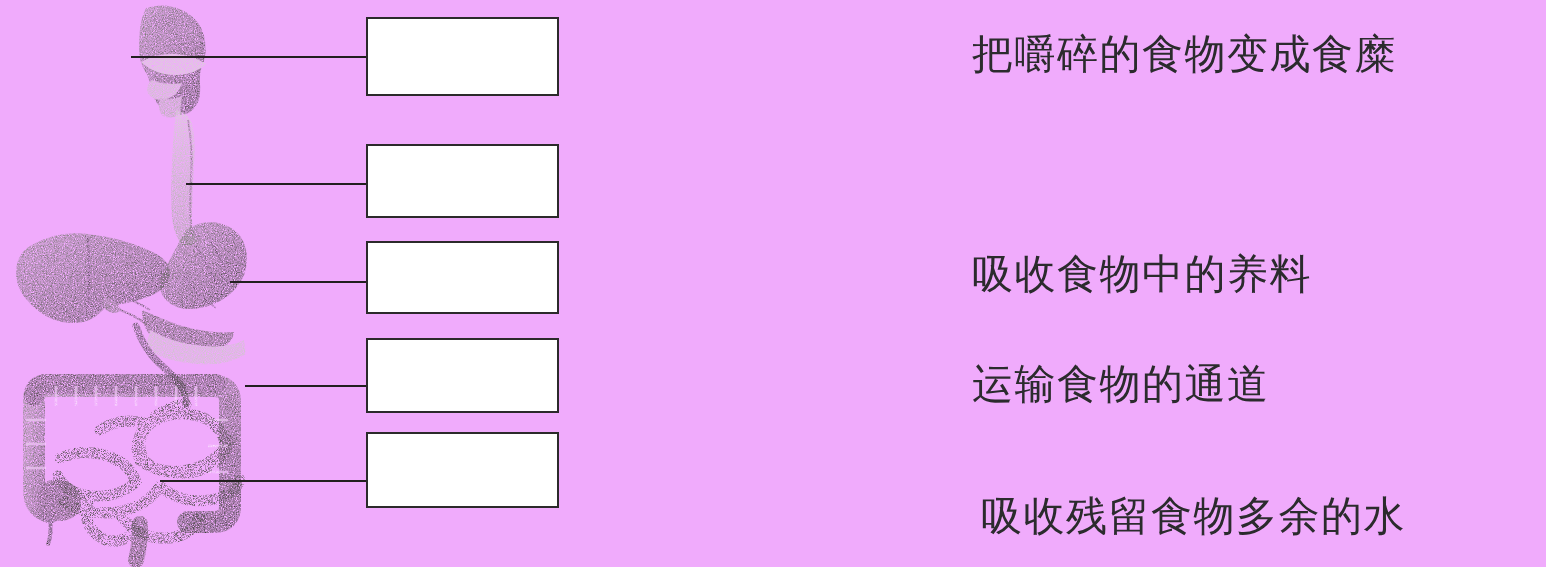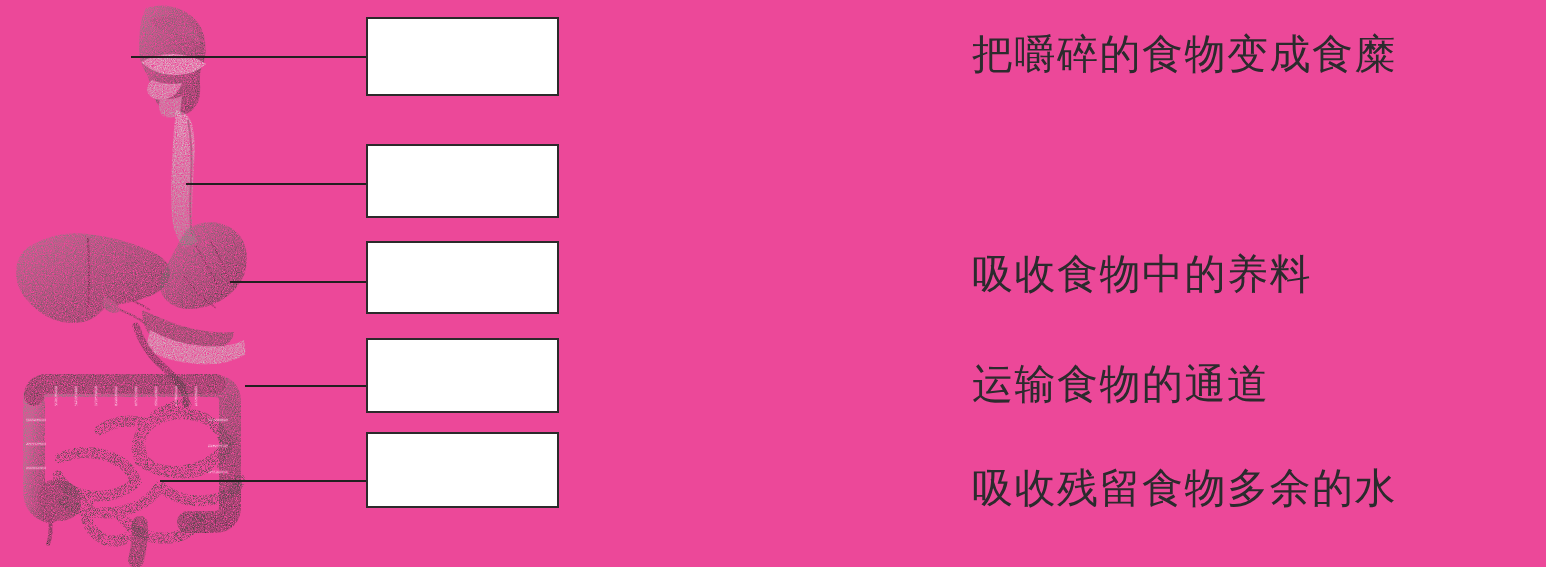--- a/index.html
+++ b/index.html
@@ -5,21 +5,21 @@
 <style>
   html, body {
     margin: 0;
     padding: 0;
     background: #ffffff;
   }
   #page {
     position: relative;
     width: 1546px;
     height: 567px;
-    background: #ec4899;
+    background: #f0abfc;
     overflow: hidden;
     font-family: "Liberation Serif", "DejaVu Serif", serif;
   }
 
   
   #anatomy {
     position: absolute;
     left: 0px;
     top: 0px;
     width: 330px;
@@ -64,21 +64,21 @@
     line-height: 1;
     letter-spacing: 1.5px;
     color: #2b2b2d;
     white-space: nowrap;
     font-family: "Liberation Serif", "DejaVu Serif", serif;
   }
   .d0 { top: 34px; }
   .d1 { top: 144px; }
   .d2 { top: 254px; }
   .d3 { top: 364px; }
-  .d4 { top: 468px; }
+  .d4 { top: 496px; margin-left: 9px; }
 </style>
 </head>
 <body>
 
 <div id="page">
 
   <div id="anatomy">
     <svg viewBox="0 0 330 567" width="330" height="567" xmlns="http://www.w3.org/2000/svg">
       <defs>
         <filter id="stipple" x="-20%" y="-20%" width="140%" height="140%">

